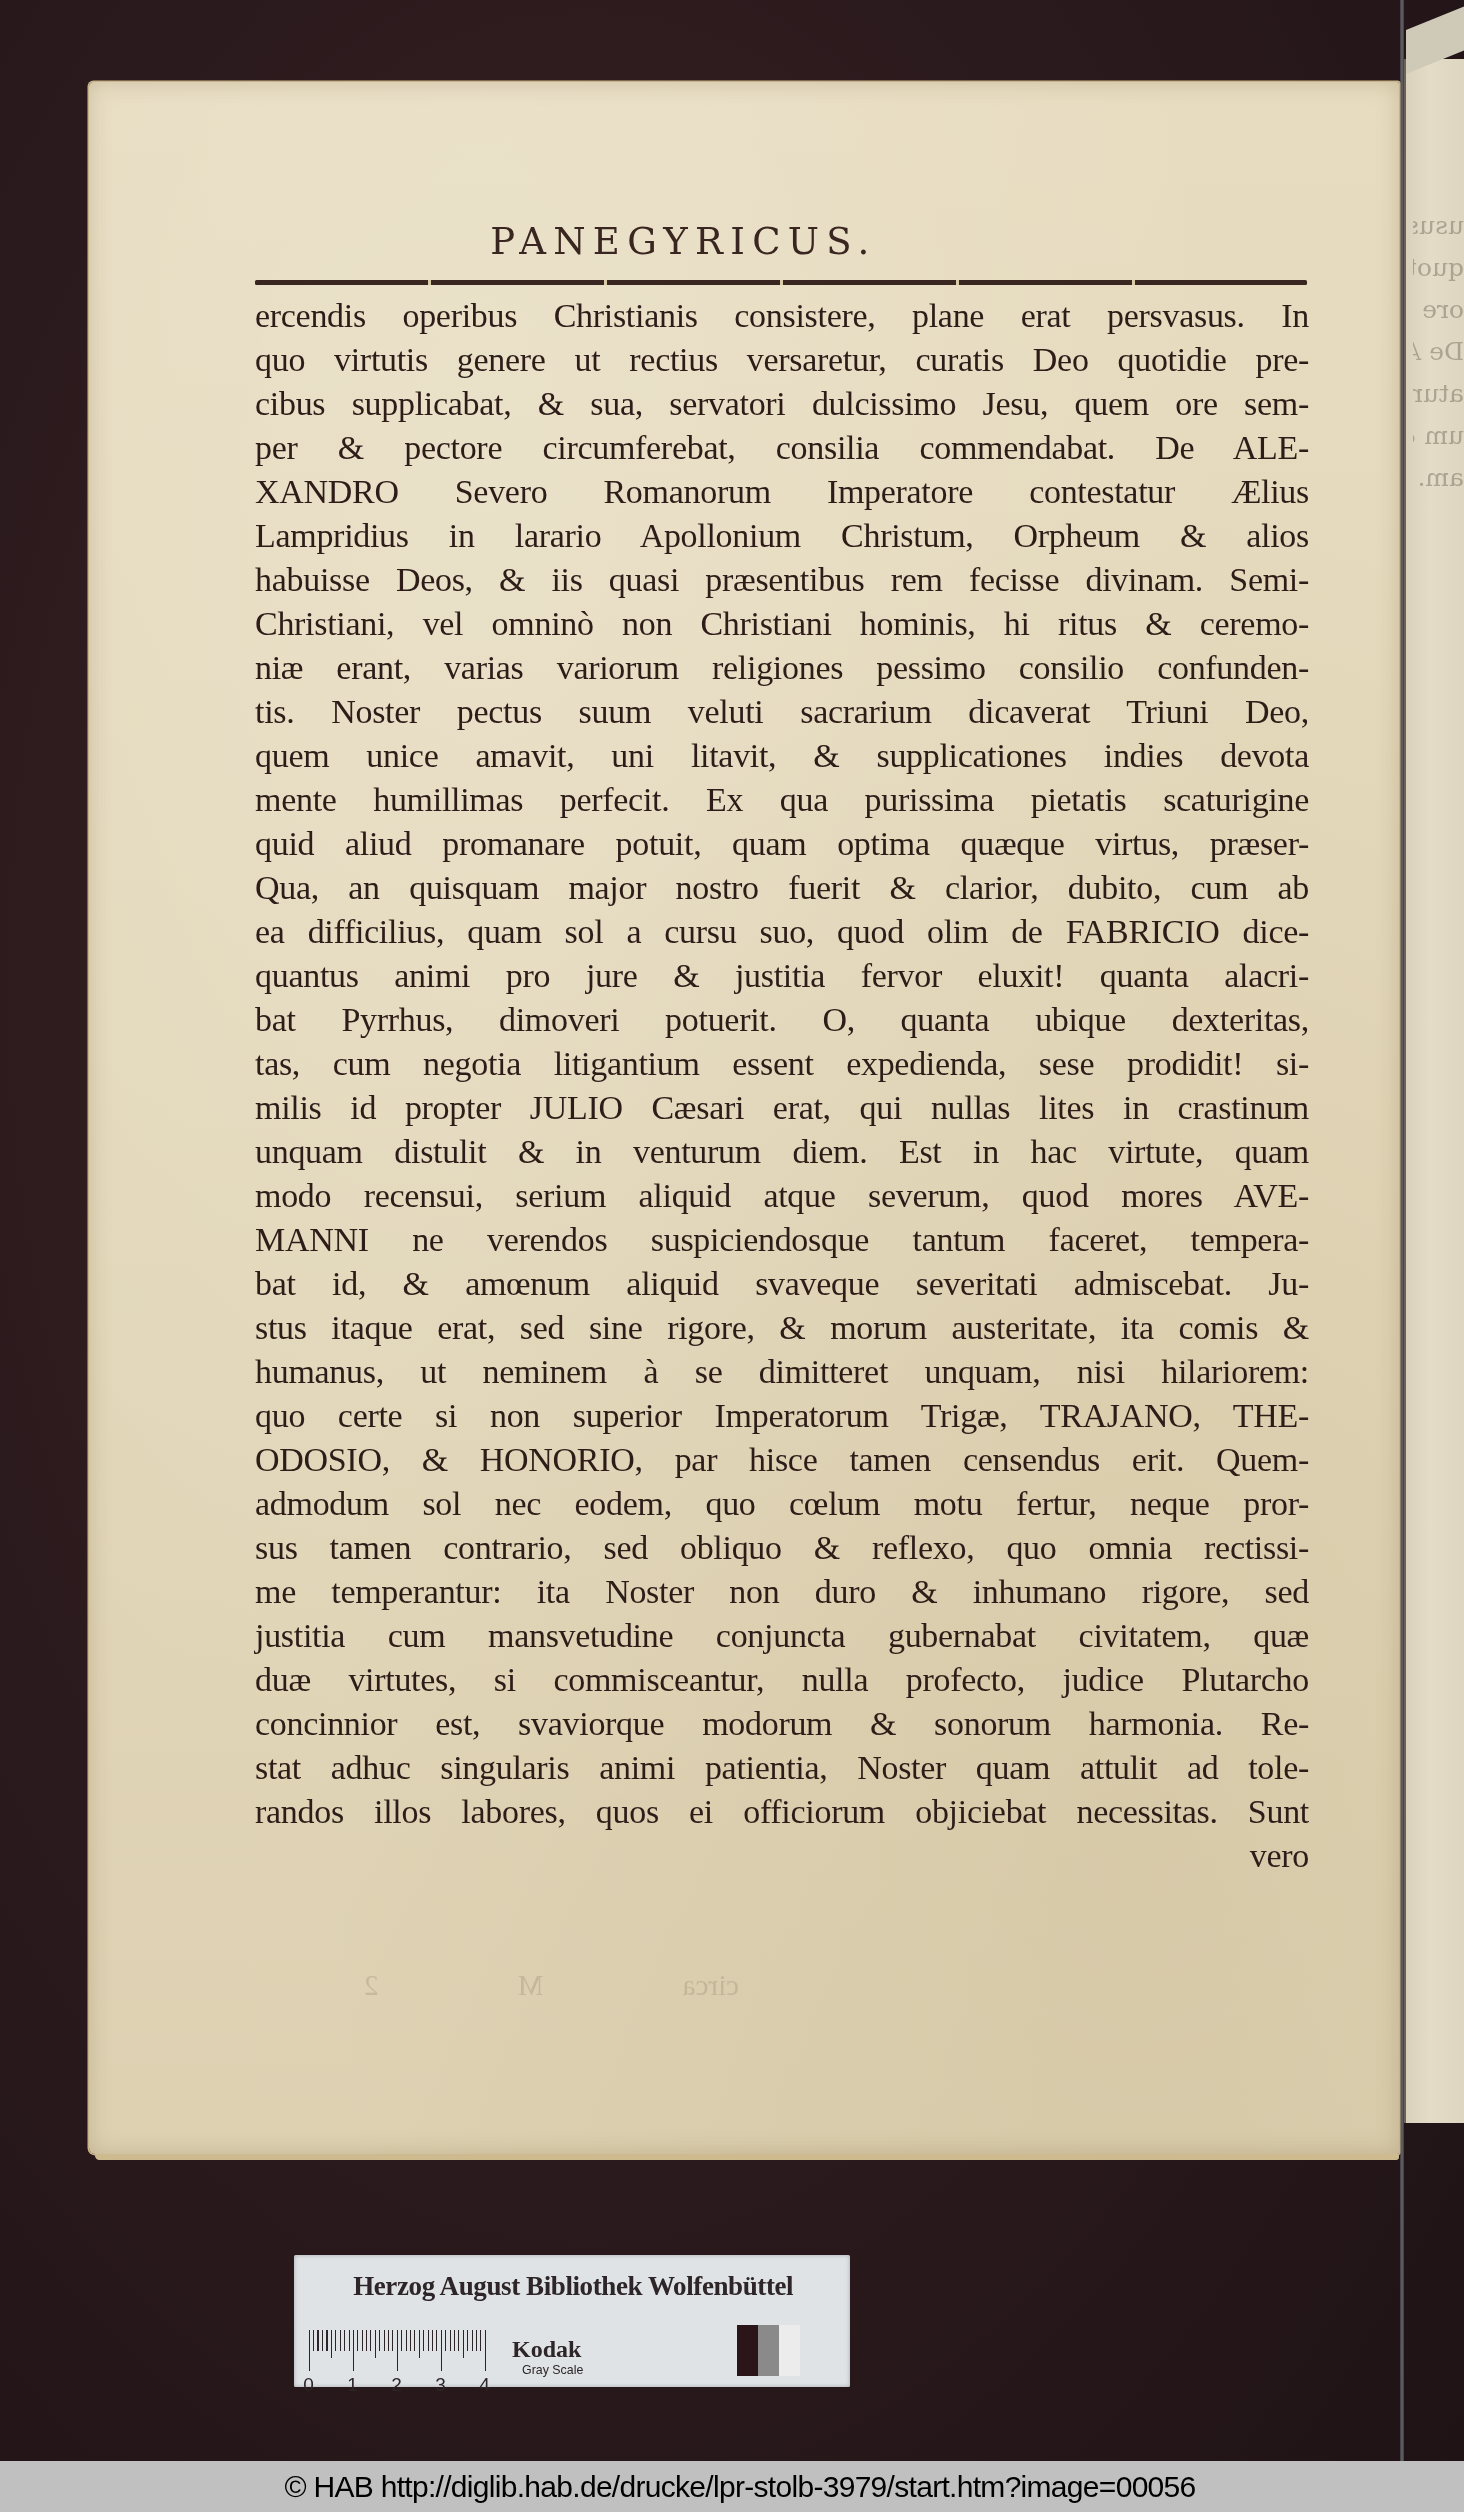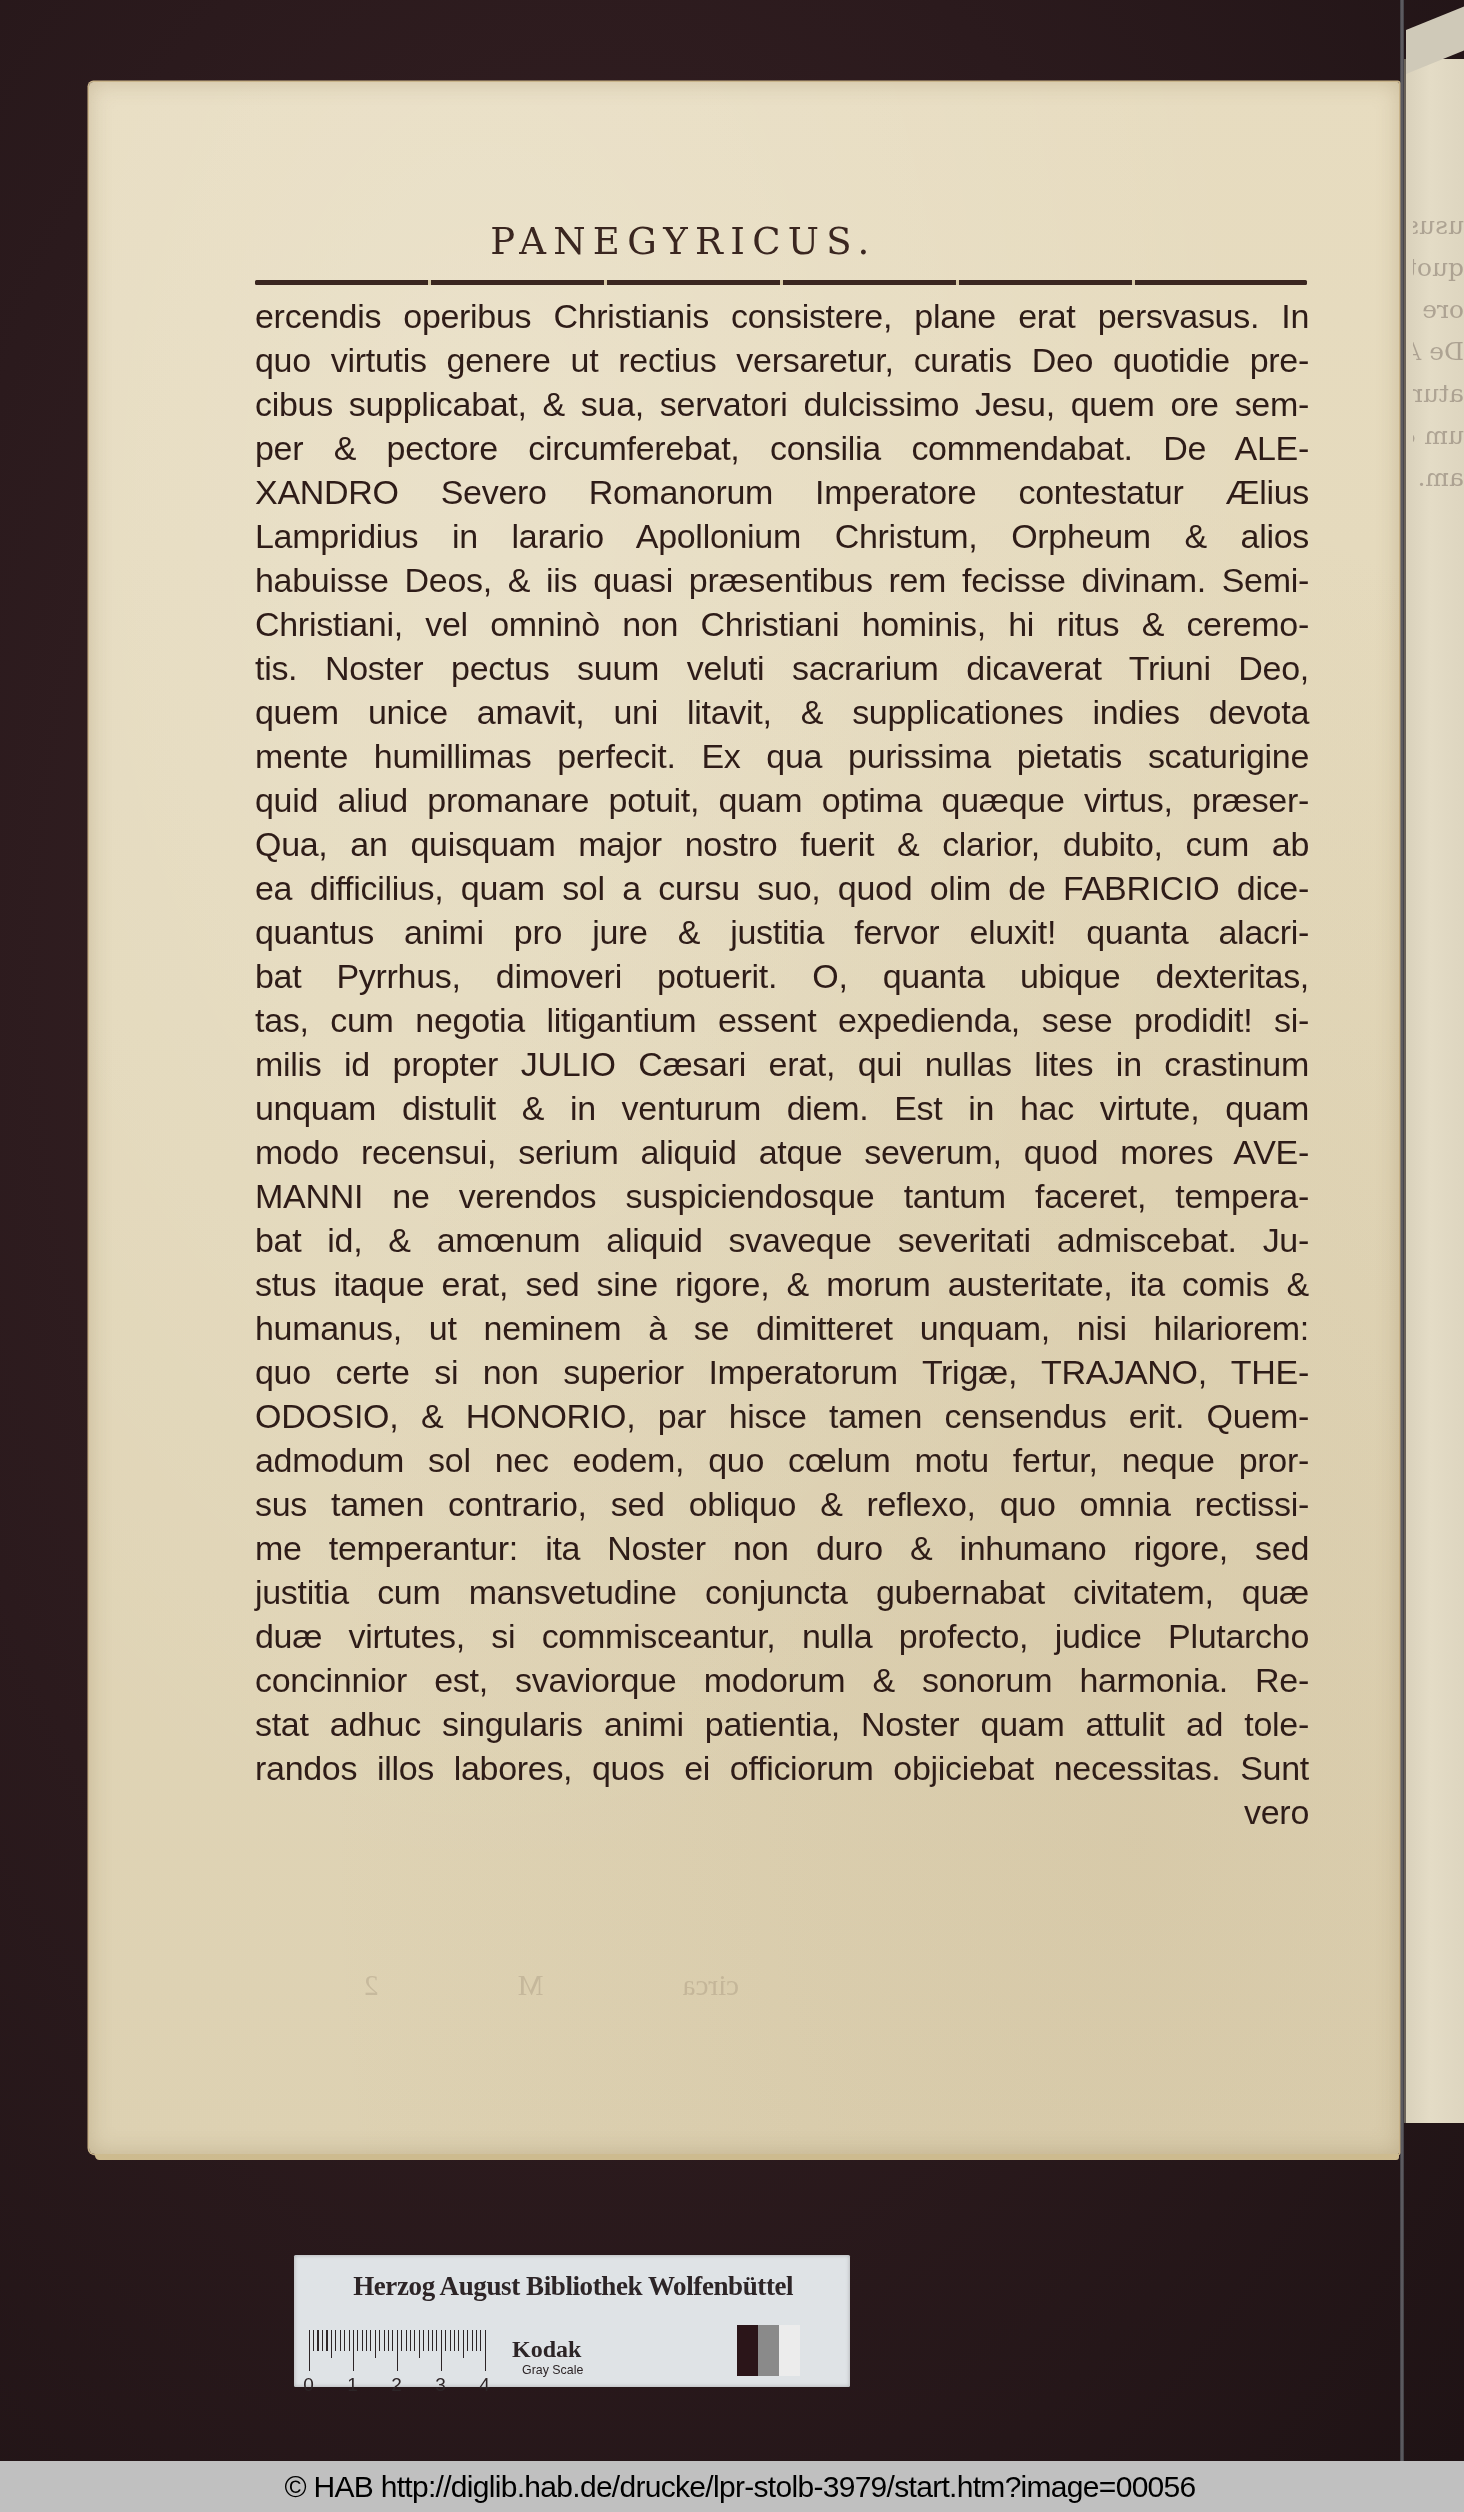--- a/index.html
+++ b/index.html
@@ -54,21 +54,21 @@
       margin-left: 31px;
     }
     .rule {
       position: absolute; left: 255px; top: 280px; width: 1052px; height: 5.1px;
       background: repeating-linear-gradient(90deg, #3a2620 0px, #3a2620 173px, #d9cba8 173px, #d9cba8 176px);
       border-radius: 1.5px;
     }
     .text-block {
       position: absolute; left: 255px; top: 294px; width: 1054px;
       color: #2e1c18;
-      font-family: Liberation Sans, sans-serif; font-size: 34px;
+      font-family: Liberation Serif, serif; font-size: 34px;
     }
     .line {
       height: 44px; line-height: 44px; white-space: nowrap;
       text-align: justify; text-align-last: justify; letter-spacing: -0.3px;
     }
     .line.last { text-align-last: right; }
     .signature {
       position: absolute; left: 344px; top: 1969px; width: 395px;
       color: rgba(120, 100, 80, 0.22); font-family: "Liberation Serif", serif;
       font-size: 29px; transform: scaleX(-1); word-spacing: 132px;
@@ -128,20 +128,21 @@
 
 <div class="text-block" id="text-block">
     <div class="line">ercendis operibus Christianis consistere, plane erat persvasus.     In</div>
     <div class="line">quo virtutis genere ut rectius versaretur, curatis Deo quotidie pre-</div>
     <div class="line">cibus supplicabat, &amp; sua, servatori dulcissimo Jesu, quem ore sem-</div>
     <div class="line">per &amp; pectore circumferebat, consilia commendabat.  De ALE-</div>
     <div class="line">XANDRO Severo Romanorum Imperatore contestatur Ælius</div>
     <div class="line">Lampridius in larario Apollonium Christum, Orpheum &amp; alios</div>
     <div class="line">habuisse Deos, &amp; iis quasi præsentibus rem fecisse divinam.  Semi-</div>
     <div class="line">Christiani, vel omninò non Christiani hominis, hi ritus &amp; ceremo-</div>
+    <div class="line">niæ erant, varias variorum religiones pessimo consilio confunden-</div>
     <div class="line">tis.    Noster pectus suum veluti sacrarium dicaverat Triuni Deo,</div>
     <div class="line">quem unice amavit, uni litavit, &amp; supplicationes indies devota</div>
     <div class="line">mente humillimas perfecit.    Ex qua purissima pietatis scaturigine</div>
     <div class="line">quid aliud promanare potuit, quam optima quæque virtus, præser-</div>
     <div class="line">Qua, an quisquam major nostro fuerit &amp; clarior, dubito, cum ab</div>
     <div class="line">ea difficilius, quam sol a cursu suo, quod olim de FABRICIO dice-</div>
     <div class="line">quantus animi pro jure &amp; justitia fervor eluxit! quanta alacri-</div>
     <div class="line">bat Pyrrhus, dimoveri potuerit.    O, quanta ubique dexteritas,</div>
     <div class="line">tas, cum negotia litigantium essent expedienda, sese prodidit! si-</div>
     <div class="line">milis id propter JULIO Cæsari erat, qui nullas lites in crastinum</div>

